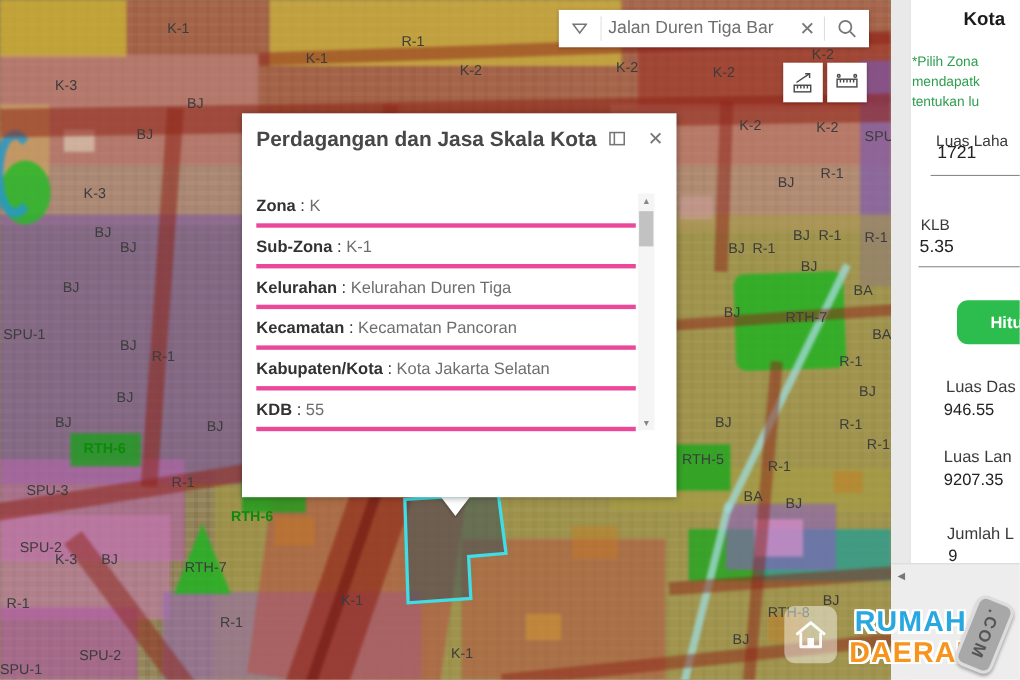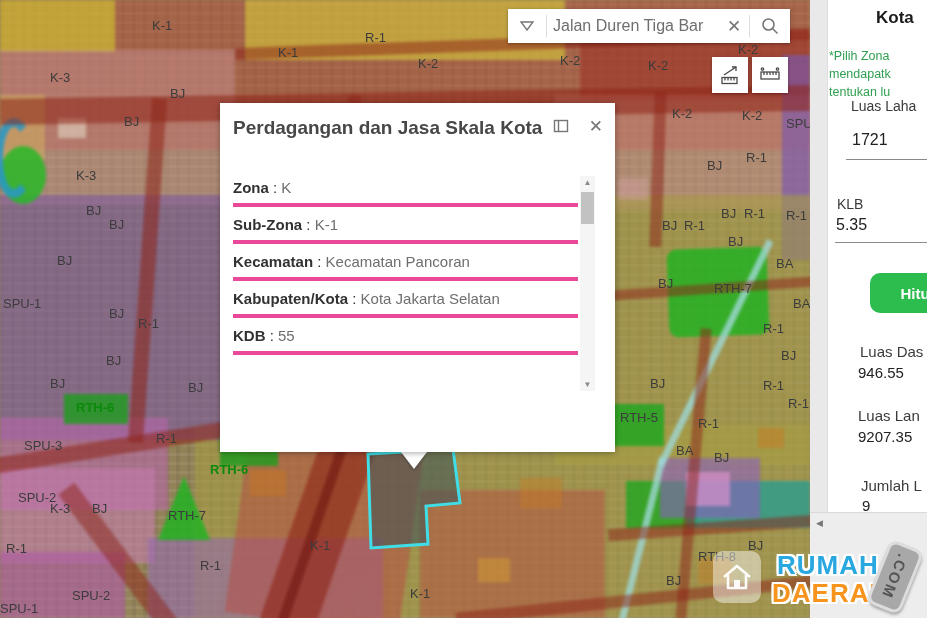--- a/index.html
+++ b/index.html
@@ -101,21 +101,21 @@
   .sb-up{top:2px}.sb-down{bottom:2px}
   .sb-thumb{position:absolute;left:1px;top:16px;width:13px;height:32px;background:#c2c2c2;cursor:pointer}
   .pp-footer{position:absolute;left:15px;bottom:14px;display:flex;gap:34px}
   .pp-action{display:flex;align-items:center;gap:7px;font-size:14px;color:#6e6e6e;cursor:pointer}
   
   #gutter{position:absolute;left:810px;top:0;width:18px;height:618px;background:#e9e9e9;z-index:4;border-right:1px solid #dedede}
   #panel{position:absolute;left:828px;top:0;width:230px;height:512px;background:#fff;z-index:4}
   #panel>div,#panel>button{position:absolute;white-space:nowrap}
   .pn-title{left:48px;top:8px;font-size:17px;font-weight:bold;color:#1a1a1a}
   .pn-note{left:1px;top:47px;font-size:12.5px;line-height:18px;color:var(--note-green,#2f9e4f)}
-  .pn-l1{left:23px;top:98px;font-size:14px;color:#3a3a3a}
+  .pn-l1{left:23px;top:120px;font-size:14px;color:#3a3a3a}
   .pn-v1{left:24px;top:131px;font-size:16px;color:#222;cursor:text}
   .pn-u1{left:18px;top:159px;width:120px;height:1px;background:#8a8a8a}
   .pn-l2{left:9px;top:196px;font-size:14px;color:#3a3a3a}
   .pn-v2{left:8px;top:216px;font-size:16px;color:#222;cursor:text}
   .pn-u2{left:7px;top:242px;width:120px;height:1px;background:#8a8a8a}
   .pn-btn{left:42px;top:273px;width:90px;height:40px;border:none;border-radius:10px;cursor:pointer;
     background:var(--button-green,#2dbd4e);color:#fff;font-weight:bold;font-size:15px;
     font-family:"Liberation Sans",sans-serif;text-align:center}
   .pn-rl1{left:32px;top:343px;font-size:15px;color:#3a3a3a}
   .pn-rv1{left:30px;top:364px;font-size:15px;color:#222}
@@ -320,20 +320,21 @@
       <svg width="16" height="14" viewBox="0 0 16 14">
         <rect x="1.5" y="1.5" width="13" height="11" fill="none" stroke="#767676" stroke-width="1.4"></rect>
         <line x1="5.5" y1="1.5" x2="5.5" y2="12.5" stroke="#767676" stroke-width="1.4"></line>
       </svg>
     </div>
     <div class="pp-close">✕</div>
   </div>
   <div class="pp-fields">
     <div class="pp-row"><span class="fl">Zona</span><span class="fs"> : </span><span class="fv">K</span></div>
     <div class="pp-row"><span class="fl">Sub-Zona</span><span class="fs"> : </span><span class="fv">K-1</span></div>
+    <div class="pp-row"><span class="fl">Kelurahan</span><span class="fs"> : </span><span class="fv">Kelurahan Duren Tiga</span></div>
     <div class="pp-row"><span class="fl">Kecamatan</span><span class="fs"> : </span><span class="fv">Kecamatan Pancoran</span></div>
     <div class="pp-row"><span class="fl">Kabupaten/Kota</span><span class="fs"> : </span><span class="fv">Kota Jakarta Selatan</span></div>
     <div class="pp-row"><span class="fl">KDB</span><span class="fs"> : </span><span class="fv">55</span></div>
   </div>
   <div class="pp-scroll">
     <div class="sb-up">▲</div>
     <div class="sb-thumb"></div>
     <div class="sb-down">▼</div>
   </div>
 </div>

